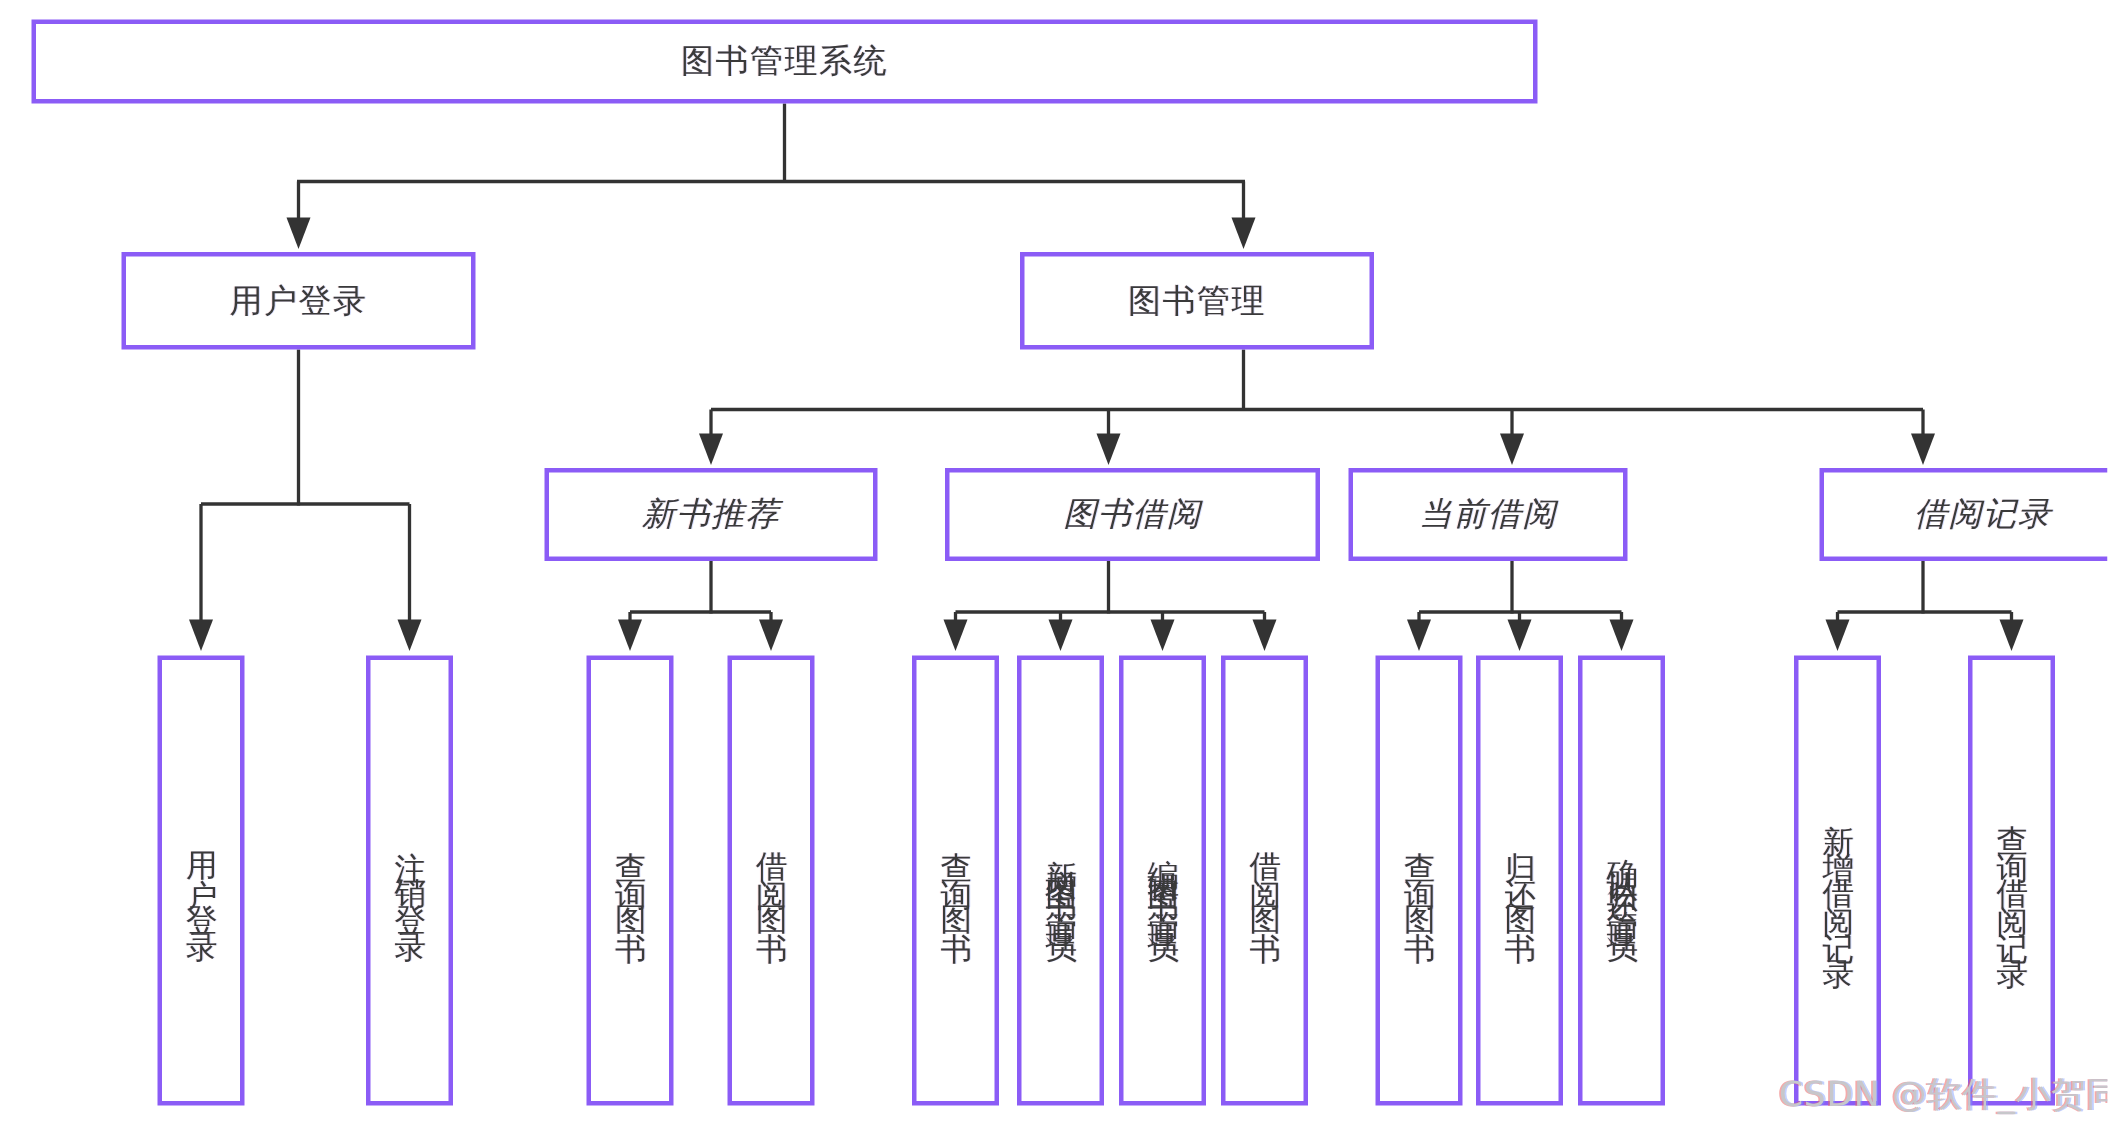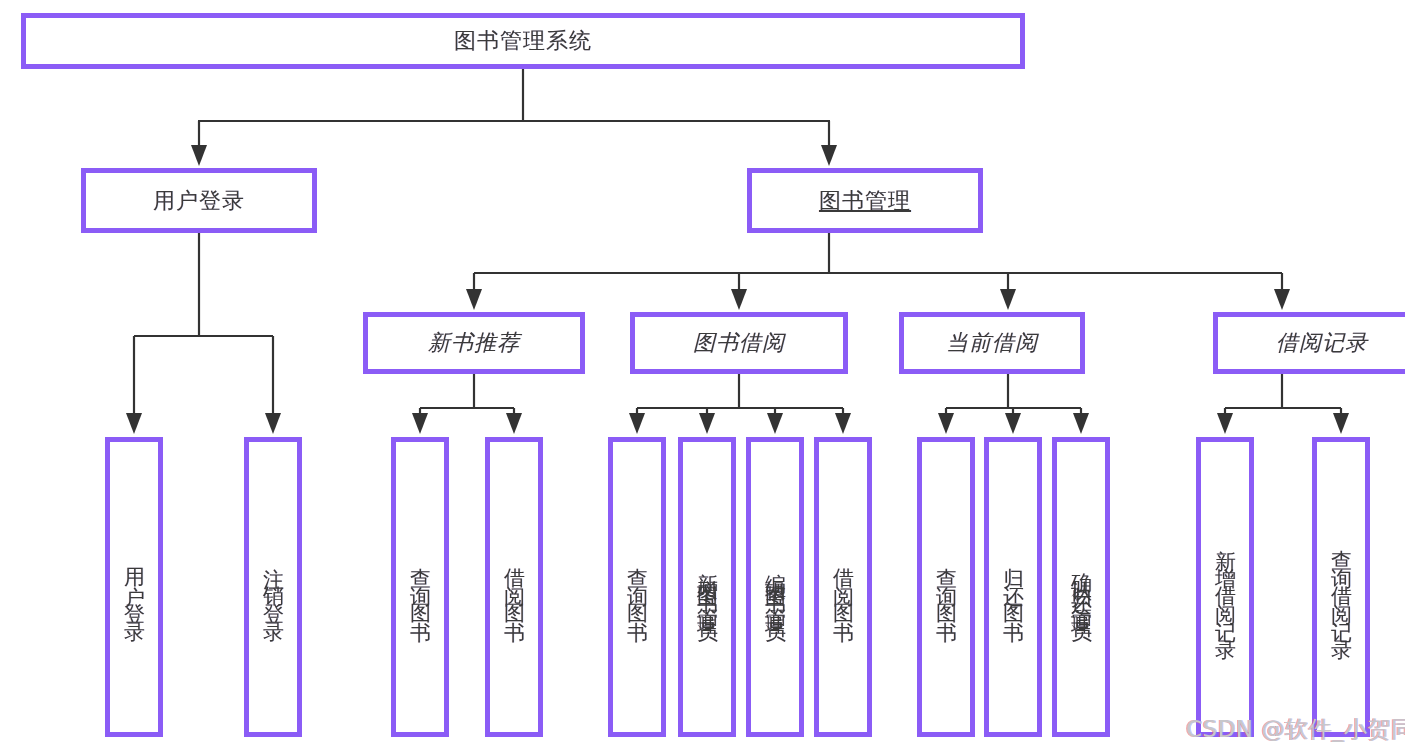--- a/index.html
+++ b/index.html
@@ -9,34 +9,34 @@
     background:#ffffff;
     font-family:"DejaVu Sans","Liberation Sans",sans-serif;
     color:#3a3a3a;
   }
   .connector-layer { position:absolute; left:0; top:0; z-index:1; }
   .connector-layer line { stroke:#333333; stroke-width:2.2; }
   .connector-layer polygon { fill:#333333; }
 
   .node {
     position:absolute; box-sizing:border-box; z-index:2;
-    border:5px solid #8b5cf6; background:#ffffff;
+    border:3px solid #8b5cf6; background:#ffffff;
     display:flex; align-items:center; justify-content:center;
     text-align:center;
     text-shadow:0.6px 0 0 rgba(80,120,255,0.25), -0.6px 0 0 rgba(255,90,90,0.15);
   }
   .hlabel { font-size:22px; letter-spacing:1px; white-space:nowrap; }
 
   .root   { left:21px;  top:13px;  width:1004px; height:56px; }
   .lvl2   { top:168px; width:236px; height:65px; }
   .l2-a   { left:81px; }
-  .l2-b   { left:747px;text-decoration:underline; }
+  .l2-b   { left:680px; }
   .lvl3   { top:312px; height:62px;font-style:italic; }
   .l3-a   { left:363px; width:222px; }
-  .l3-b   { left:630px; width:218px; }
+  .l3-b   { left:630px; width:250px; }
   .l3-c   { left:899px; width:186px; }
   .l3-d   { left:1213px; width:218px; }
 
   .vbox   { top:437px; width:58px; height:300px; }
   .vtext  {
     writing-mode:vertical-rl; text-orientation:mixed;
     font-size:21px; line-height:1; white-space:nowrap;
   }
   .v1  { left:105px; }  .v2  { left:244px; }
   .v3  { left:391px; }  .v4  { left:485px; }

